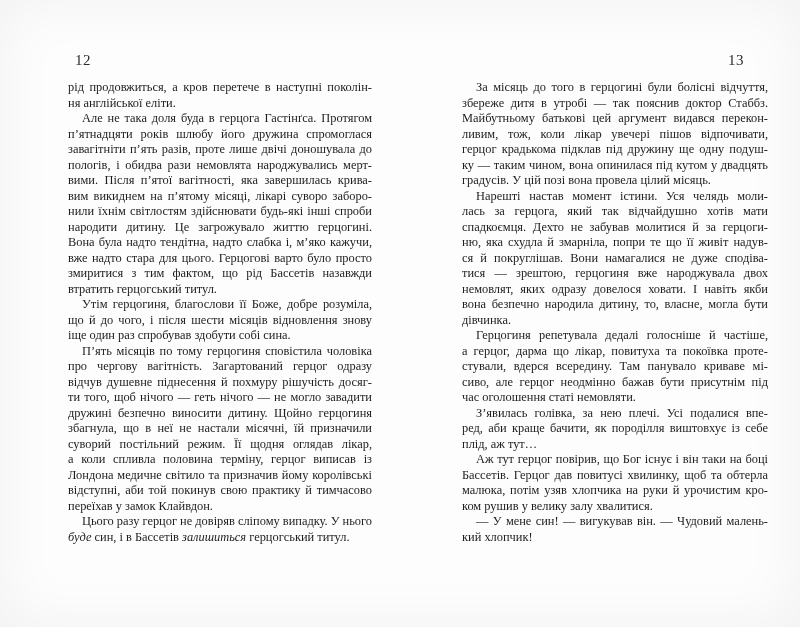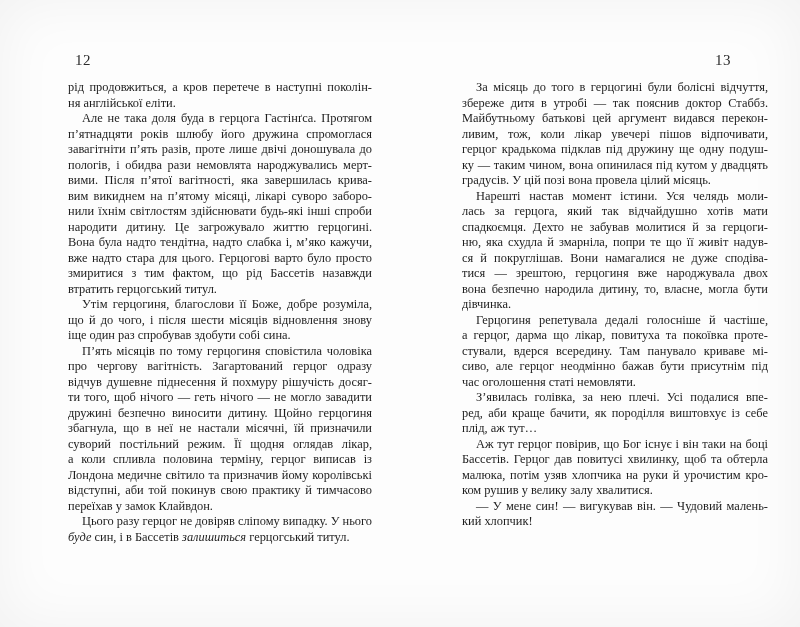--- a/index.html
+++ b/index.html
@@ -15,21 +15,21 @@
   .page { position: absolute; top: 0; height: 627px; width: 400px; }
   .page-left  { left: 0; }
   .page-right { left: 400px; }
 
   .page-number {
     position: absolute; top: 52px;
     font-size: 15px; letter-spacing: 0.6px;
     color: #2b2b2b;
   }
   .pn-left  { left: 75px; }
-  .pn-right { left: 315px; }
+  .pn-right { left: 328px; }
 
   .text-block {
     position: absolute; top: 80px;
     font-size: 12.4px; line-height: 15.5px;
     color: #1d1d1d;
   }
   .tb-left  { left: 68px; width: 304px; }
   .tb-right { left: 48px; width: 306px; margin-left: 14px; }
 
   .line { height: 15.5px; }
@@ -87,20 +87,21 @@
         <div class="line"><span class="ln" style="word-spacing: 6.63542px;">ливим, тож, коли лікар увечері пішов відпочивати,</span></div>
         <div class="line"><span class="ln" style="word-spacing: 2.02455px;">герцог крадькома підклав під дружину ще одну подуш-</span></div>
         <div class="line"><span class="ln" style="word-spacing: 0.576389px;">ку — таким чином, вона опинилася під кутом у двадцять</span></div>
         <div class="line last"><span class="ln">градусів. У цій позі вона провела цілий місяць.</span></div>
         <div class="line"><span class="ln" style="word-spacing: 5.48698px; text-align: center;"><span class="ind"></span>Нарешті настав момент істини. Уся челядь моли-</span></div>
         <div class="line"><span class="ln" style="word-spacing: 6.51786px;">лась за герцога, який так відчайдушно хотів мати</span></div>
         <div class="line"><span class="ln" style="word-spacing: 3.58705px;">спадкоємця. Дехто не забував молитися й за герцоги-</span></div>
         <div class="line"><span class="ln" style="word-spacing: 1.85625px;">ню, яка схудла й змарніла, попри те що її живіт надув-</span></div>
         <div class="line"><span class="ln" style="word-spacing: 4.02009px;">ся й покруглішав. Вони намагалися не дуже сподіва-</span></div>
         <div class="line"><span class="ln" style="word-spacing: 6.10156px;">тися — зрештою, герцогиня вже народжувала двох</span></div>
+        <div class="line"><span class="ln" style="word-spacing: 3.89062px;">немовлят, яких одразу довелося ховати. І навіть якби</span></div>
         <div class="line"><span class="ln" style="word-spacing: 2.47321px;">вона безпечно народила дитину, то, власне, могла бути</span></div>
         <div class="line last"><span class="ln">дівчинка.</span></div>
         <div class="line"><span class="ln" style="word-spacing: 5.06562px;"><span class="ind"></span>Герцогиня репетувала дедалі голосніше й частіше,</span></div>
         <div class="line"><span class="ln" style="word-spacing: 3.01953px;">а герцог, дарма що лікар, повитуха та покоївка проте-</span></div>
         <div class="line"><span class="ln" style="word-spacing: 4.41406px;">стували, вдерся всередину. Там панувало криваве мі-</span></div>
         <div class="line"><span class="ln" style="word-spacing: 3.40179px;">сиво, але герцог неодмінно бажав бути присутнім під</span></div>
         <div class="line last"><span class="ln">час оголошення статі немовляти.</span></div>
         <div class="line"><span class="ln" style="word-spacing: 4.13839px;"><span class="ind"></span>З’явилась голівка, за нею плечі. Усі подалися впе-</span></div>
         <div class="line"><span class="ln" style="word-spacing: 2.21289px;">ред, аби краще бачити, як породілля виштовхує із себе</span></div>
         <div class="line last"><span class="ln">плід, аж тут…</span></div>

